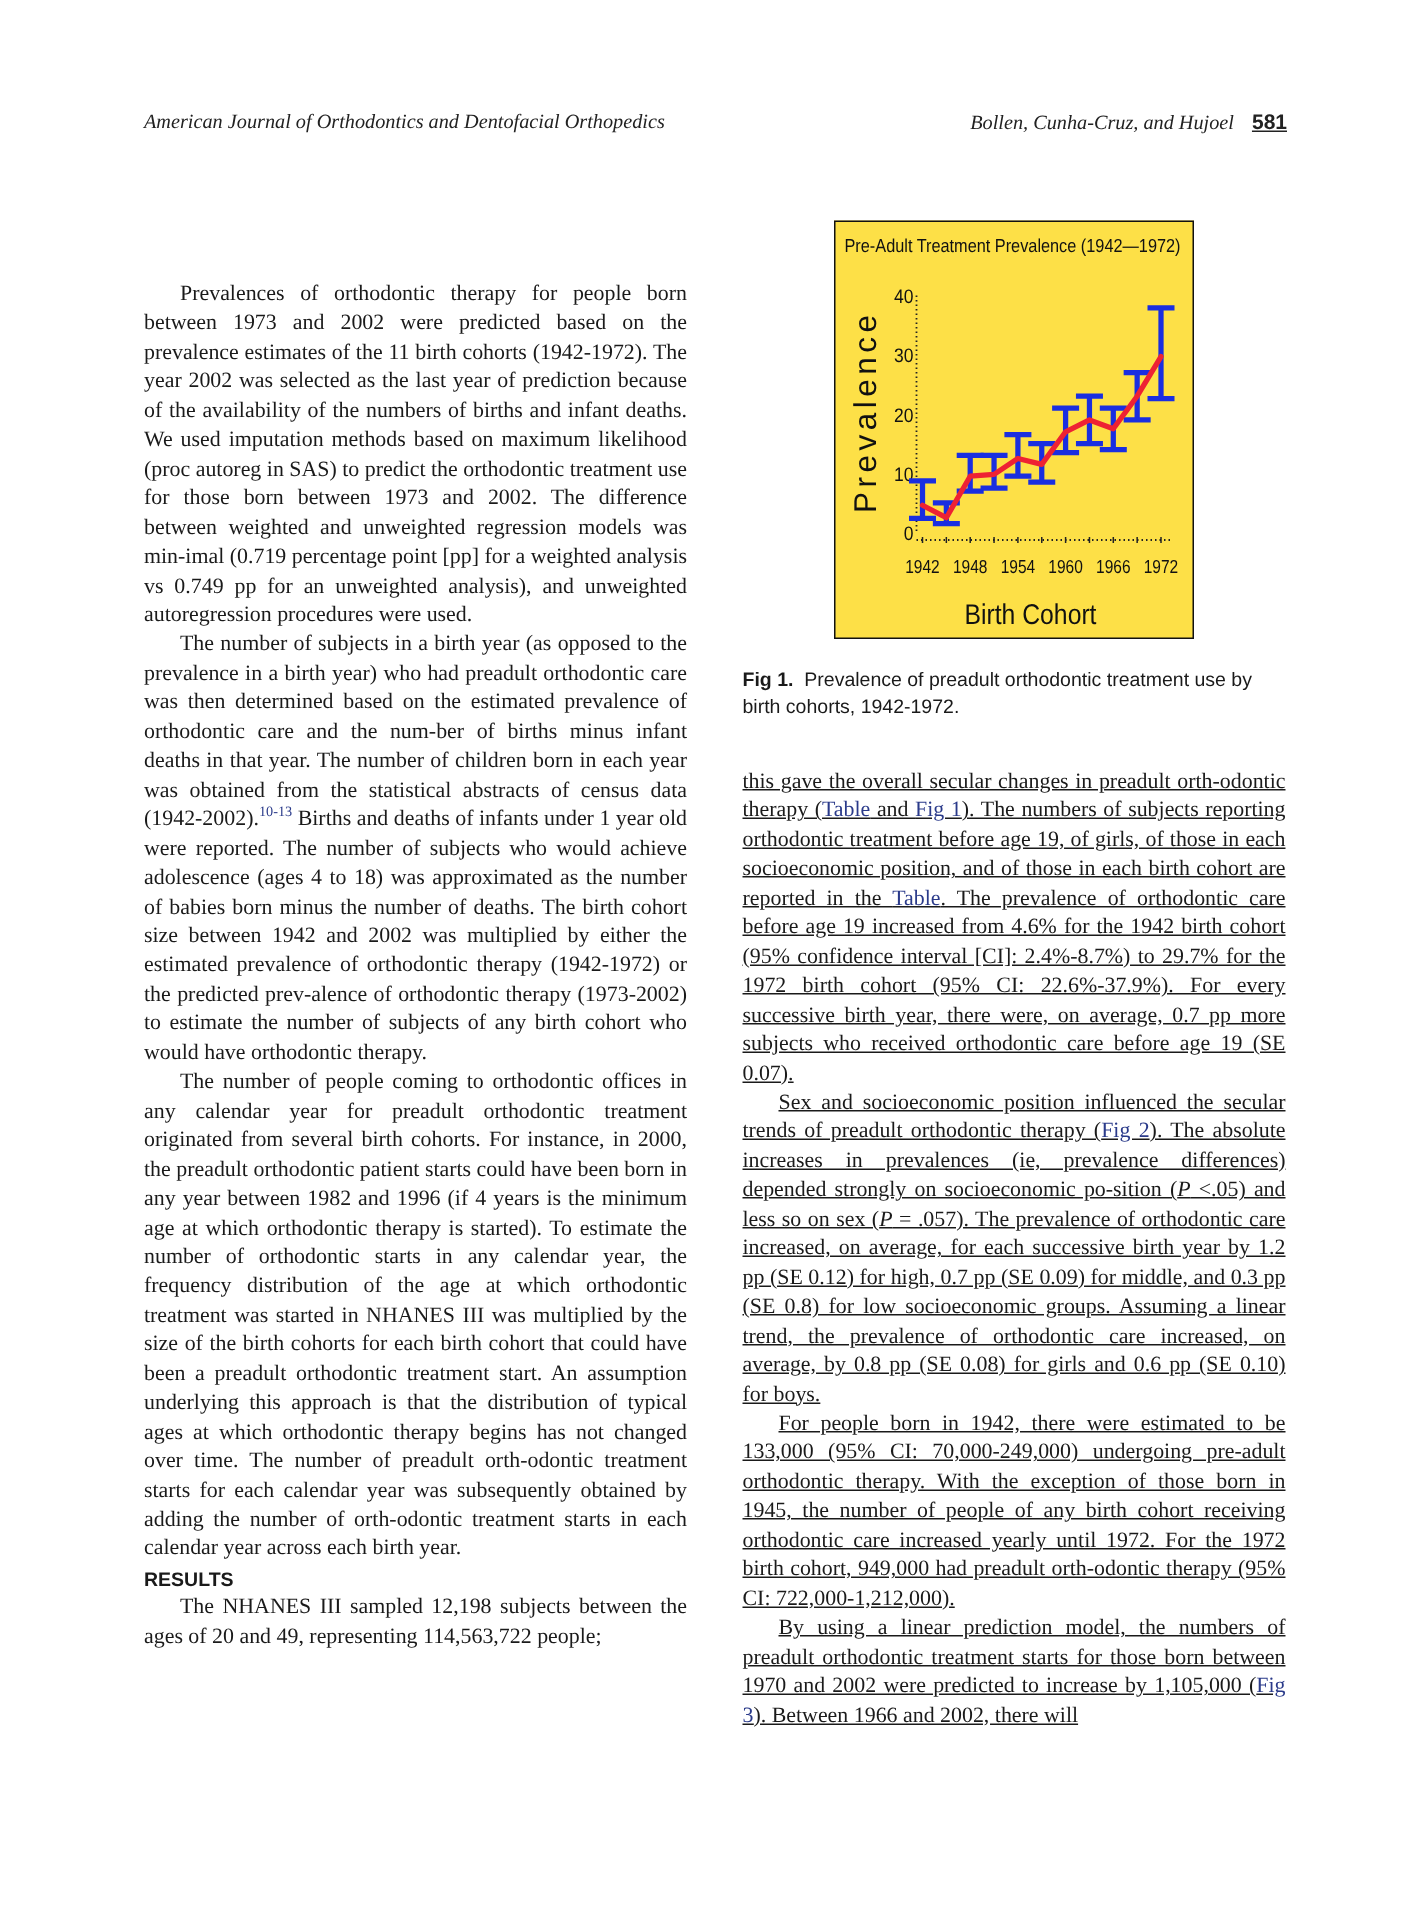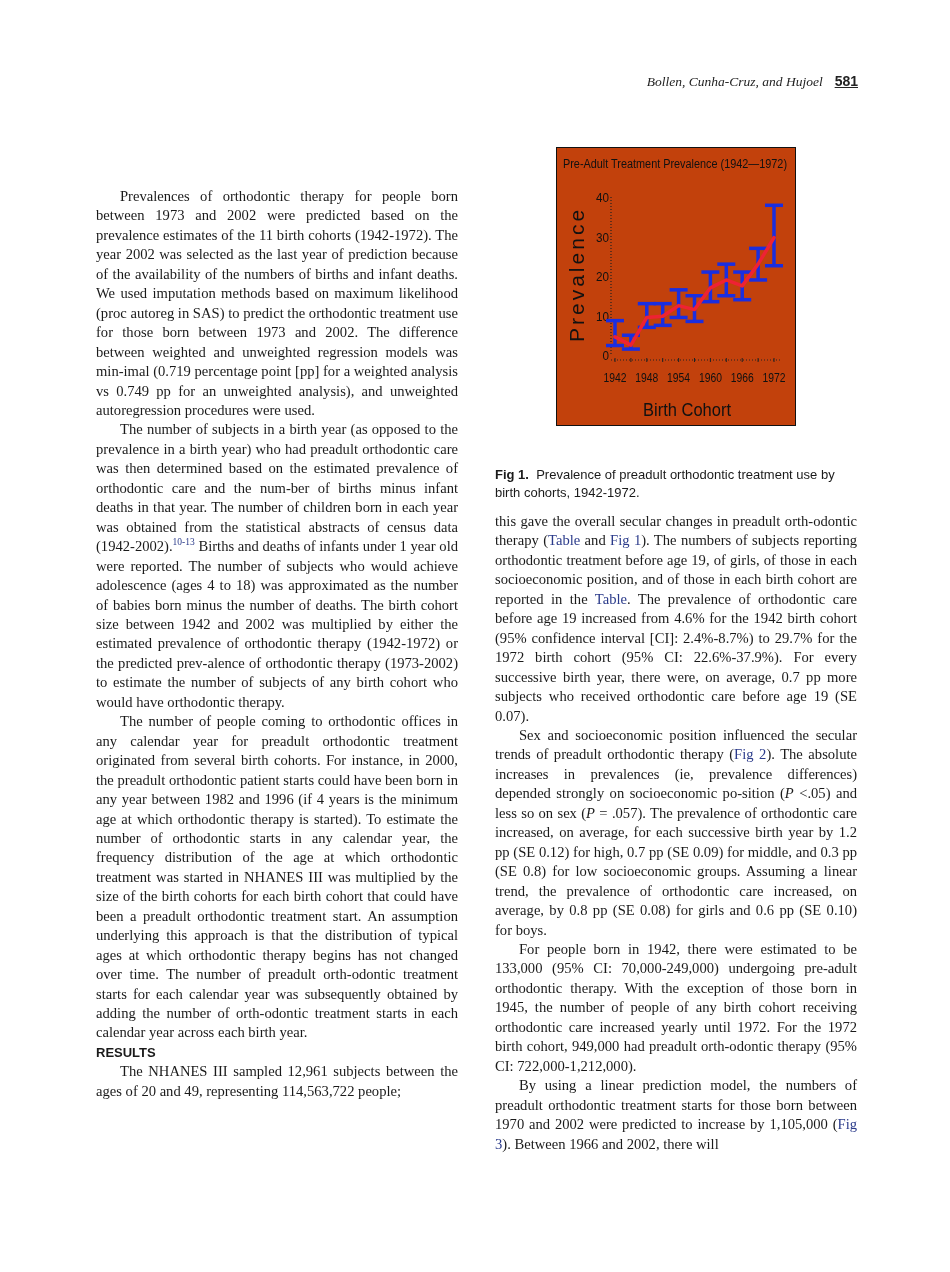--- a/index.html
+++ b/index.html
@@ -2,46 +2,47 @@
 <html><head>
 <meta charset="utf-8">
 <style>
   html, body { margin: 0; padding: 0; background: #ffffff; }
   body { width: 950px; height: 1272px; position: relative; overflow: hidden; color: #1a1a1a; }
   .header-left { position: absolute; left: 96px; top: 72px; font-family: "Liberation Serif", serif; font-style: italic; font-size: 13.5px; line-height: 18px; color: #222; }
   .header-right { position: absolute; right: 92px; top: 72px; font-family: "Liberation Serif", serif; font-style: italic; font-size: 13.5px; line-height: 18px; color: #222; }
   .page-num { font-family: "Liberation Sans", sans-serif; font-style: normal; font-weight: bold; font-size: 14px; margin-left: 12px; text-decoration: underline; }
   .col { position: absolute; top: 143px; width: 362px; font-family: "Liberation Serif", serif; font-size: 14.6px; line-height: 19.45px; text-align: justify; color: #1a1a1a; }
   .col-left { left: 96px; margin-top: 44px; }
-  .col-right { left: 495px; top: 512px; }
+  .col-right { left: 495px; top: 512px; text-decoration: underline; }
   .col p { margin: 0; text-indent: 24px; hyphens: manual; }
   .sup { font-size: 9.5px; vertical-align: super; line-height: 0; color: #2a3a8a; }
   .link { color: #2a3a8a; }
   .section-heading { font-family: "Liberation Sans", sans-serif; font-weight: bold; font-size: 13px; margin: 12px 0 6px 0; text-indent: 0 !important; }
-  .figure { position: absolute; left: 556px; top: 147px; width: 238px; height: 277px; border: 1.5px solid #111; background: #c2410c; }
+  .figure { position: absolute; left: 556px; top: 147px; width: 238px; height: 277px; border: 1.5px solid #111; background: #fde047; }
   .figure svg { display: block; }
-  .caption { position: absolute; left: 495px; top: 444px; width: 365px; font-family: "Liberation Sans", sans-serif; font-size: 13px; line-height: 18px; color: #1a1a1a; margin-top: 22px; }
+  .caption { position: absolute; left: 495px; top: 444px; width: 365px; font-family: "Liberation Sans", sans-serif; font-size: 13px; line-height: 18px; color: #1a1a1a; }
   .caption b { font-weight: bold; }
   .chart-title, .axis-text { font-family: "Liberation Sans", sans-serif; fill: #111; }
 </style>
 </head>
 <body>
 
 <div class="header-left">
+  <div>American Journal of Orthodontics and Dentofacial Orthopedics</div>
 </div>
 <div class="header-right">
   <span>Bollen, Cunha-Cruz, and Hujoel</span><span class="page-num">581</span>
 </div>
 
 <div class="col col-left">
   <p>Prevalences of orthodontic therapy for people born between 1973 and 2002 were predicted based on the prevalence estimates of the 11 birth cohorts (1942-1972). The year 2002 was selected as the last year of prediction because of the availability of the numbers of births and infant deaths. We used imputation methods based on maximum likelihood (proc autoreg in SAS) to predict the orthodontic treatment use for those born between 1973 and 2002. The difference between weighted and unweighted regression models was min-imal (0.719 percentage point [pp] for a weighted analysis vs 0.749 pp for an unweighted analysis), and unweighted autoregression procedures were used.</p>
   <p><span>The number of subjects in a birth year (as opposed to the prevalence in a birth year) who had preadult orthodontic care was then determined based on the estimated prevalence of orthodontic care and the num-ber of births minus infant deaths in that year. The number of children born in each year was obtained from the statistical abstracts of census data (1942-2002).</span><a class="sup link">10-13</a><span> Births and deaths of infants under 1 year old were reported. The number of subjects who would achieve adolescence (ages 4 to 18) was approximated as the number of babies born minus the number of deaths. The birth cohort size between 1942 and 2002 was multiplied by either the estimated prevalence of orthodontic therapy (1942-1972) or the predicted prev-alence of orthodontic therapy (1973-2002) to estimate the number of subjects of any birth cohort who would have orthodontic therapy.</span></p>
   <p>The number of people coming to orthodontic offices in any calendar year for preadult orthodontic treatment originated from several birth cohorts. For instance, in 2000, the preadult orthodontic patient starts could have been born in any year between 1982 and 1996 (if 4 years is the minimum age at which orthodontic therapy is started). To estimate the number of orthodontic starts in any calendar year, the frequency distribution of the age at which orthodontic treatment was started in NHANES III was multiplied by the size of the birth cohorts for each birth cohort that could have been a preadult orthodontic treatment start. An assumption underlying this approach is that the distribution of typical ages at which orthodontic therapy begins has not changed over time. The number of preadult orth-odontic treatment starts for each calendar year was subsequently obtained by adding the number of orth-odontic treatment starts in each calendar year across each birth year.</p>
   <p class="section-heading">RESULTS</p>
-  <p>The NHANES III sampled 12,961 subjects between the ages of 20 and 49, representing 114,563,722 people;</p>
+  <p>The NHANES III sampled 12,198 subjects between the ages of 20 and 49, representing 114,563,722 people;</p>
 </div>
 
 <div class="figure">
   <svg id="chart" width="238" height="277">
     <text class="chart-title" x="6" y="20" font-size="12.5" textLength="224" lengthAdjust="spacingAndGlyphs">Pre-Adult Treatment Prevalence (1942—1972)</text>
     <text class="axis-text" id="ylabel" font-size="21" transform="translate(27,194) rotate(-90)" letter-spacing="3">Prevalence</text>
     <text class="axis-text" id="xlabel" x="130" y="268" font-size="19" text-anchor="middle" textLength="88" lengthAdjust="spacingAndGlyphs">Birth Cohort</text>
     <g id="axes">
         <line x1="54" y1="49" x2="54" y2="207" stroke="#222" stroke-width="1.2" stroke-dasharray="1,2"></line>
         <line x1="54" y1="212" x2="223" y2="212" stroke="#222" stroke-width="1.2" stroke-dasharray="1,2"></line>

